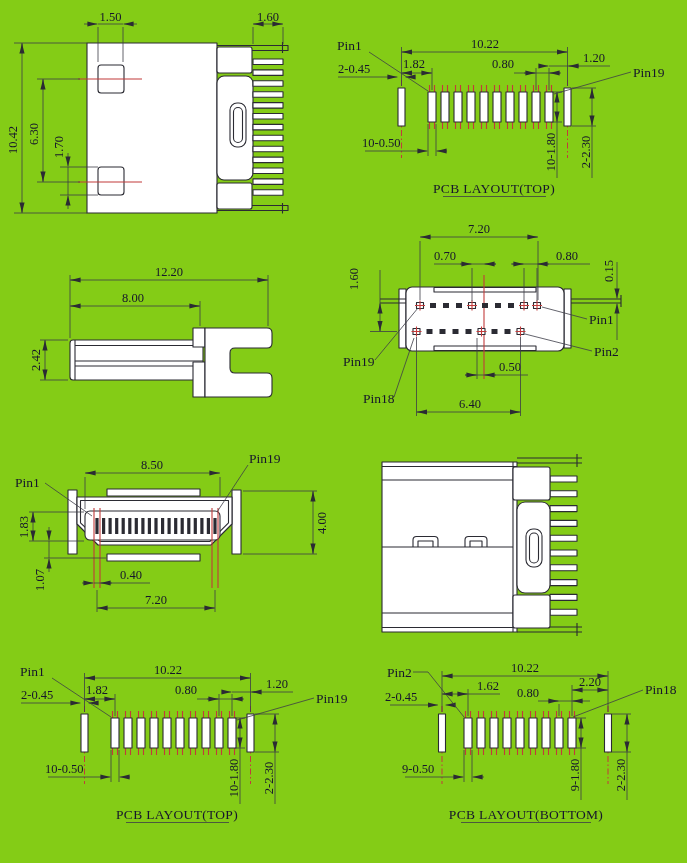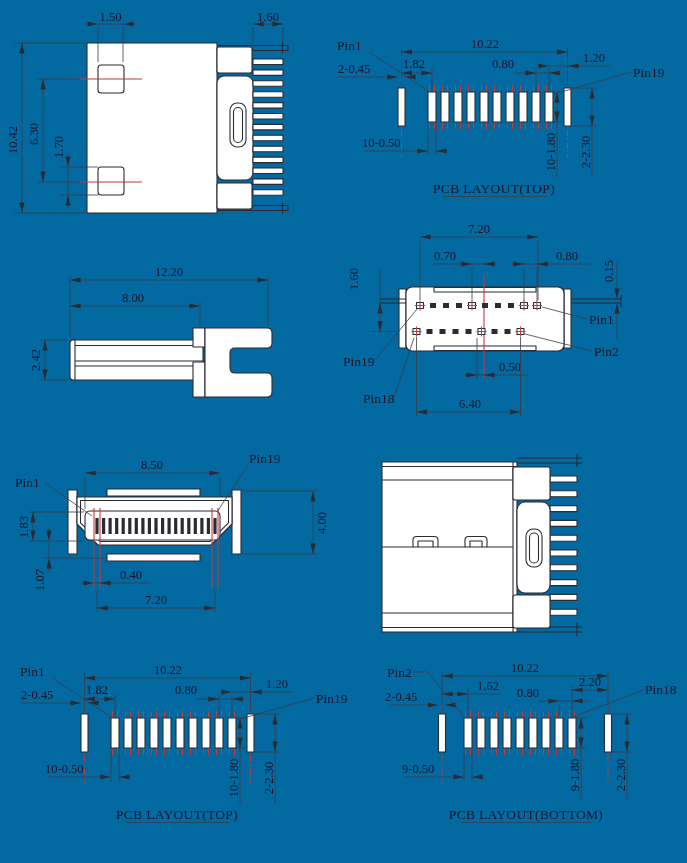--- a/index.html
+++ b/index.html
@@ -1,16 +1,16 @@
 <!DOCTYPE html>
 <html><head>
 <meta charset="utf-8">
 <style>
   html,body{margin:0;padding:0;background:#ffffff}
-  .sheet{position:relative;width:687px;height:863px;background:#0369a1;font-family:"Liberation Serif",serif;overflow:hidden}
+  .sheet{position:relative;width:687px;height:863px;background:#84cc16;font-family:"Liberation Serif",serif;overflow:hidden}
   svg{display:block}
   .ln{stroke:#2b2b33;stroke-width:1.1;fill:none;stroke-linejoin:round}
   .fw{stroke:#2b2b33;stroke-width:1.1;fill:#ffffff;stroke-linejoin:round}
   .dk{fill:#2b2b33;stroke:none}
   .dm{stroke:#3c3c48;stroke-width:0.8;fill:none}
   .rd{stroke:#c23b3b;stroke-width:1.1;fill:none}
   .rdd{stroke:#c23b3b;stroke-width:1;fill:none;stroke-dasharray:6 2.5 1.5 2.5}
   text{font-family:"Liberation Serif",serif;fill:#16162c}
   .dim{font-size:12.5px}
   .pin{font-size:13.5px}

